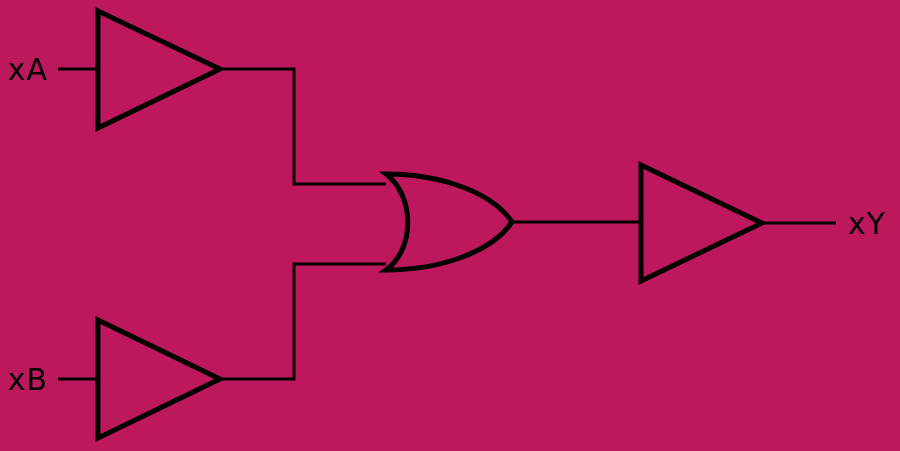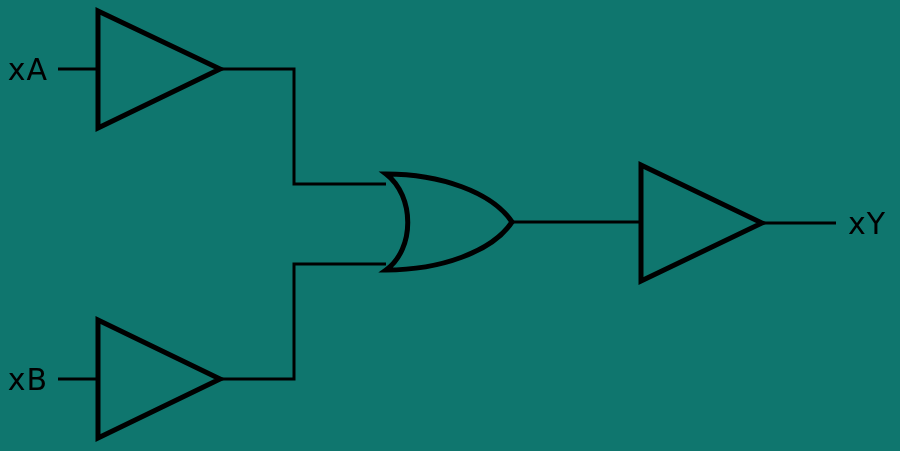--- a/index.html
+++ b/index.html
@@ -8,21 +8,21 @@
     padding: 0;
     background: #ffffff;
   }
   body {
     font-family: "DejaVu Sans", sans-serif;
   }
   #canvas {
     position: relative;
     width: 900px;
     height: 451px;
-    background: #0f766e;
+    background: #be185d;
     overflow: hidden;
     text-decoration: underline;
   }
   #circuit-svg {
     display: block;
     width: 900px;
     height: 451px;
   }
   .gate-shape {
     fill: none;

